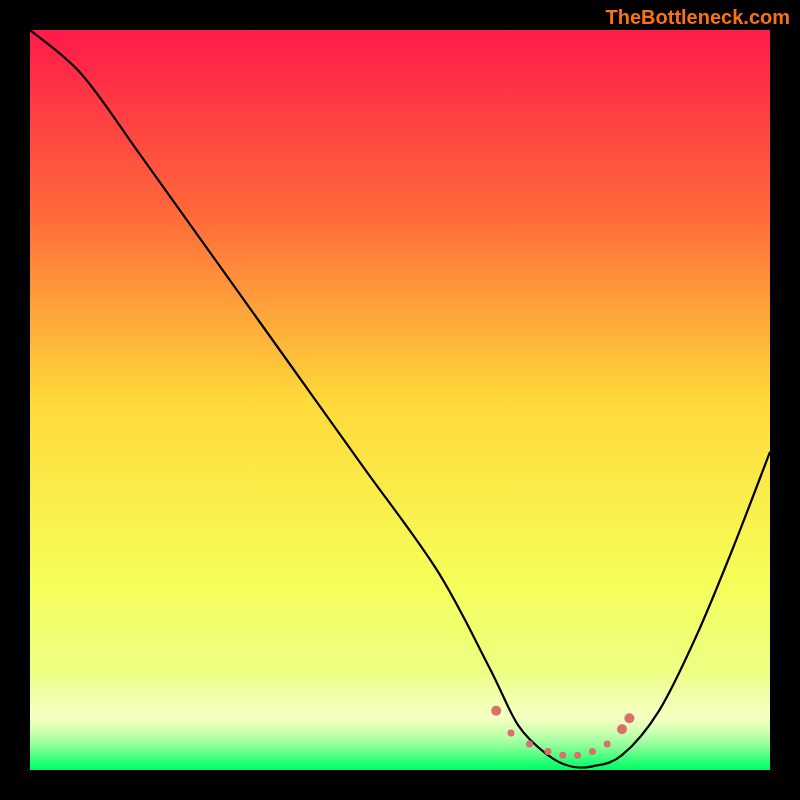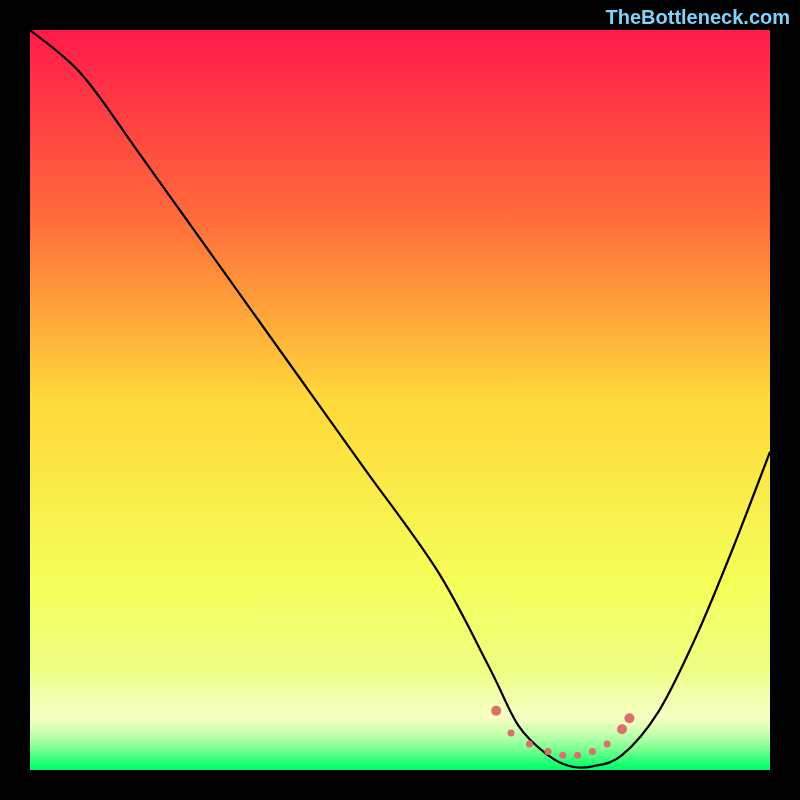--- a/index.html
+++ b/index.html
@@ -13,21 +13,21 @@
   }
   .container {
     width: 800px;
     height: 800px;
     position: relative;
   }
   .watermark {
     position: absolute;
     top: 6px;
     right: 10px;
-    color: #7dd3fc;
+    color: #f97316;
     font-size: 20px;
     font-weight: bold;
     z-index: 10;
     margin-left: 39px;
   }
   svg {
     display: block;
   }
 </style>
 </head>

